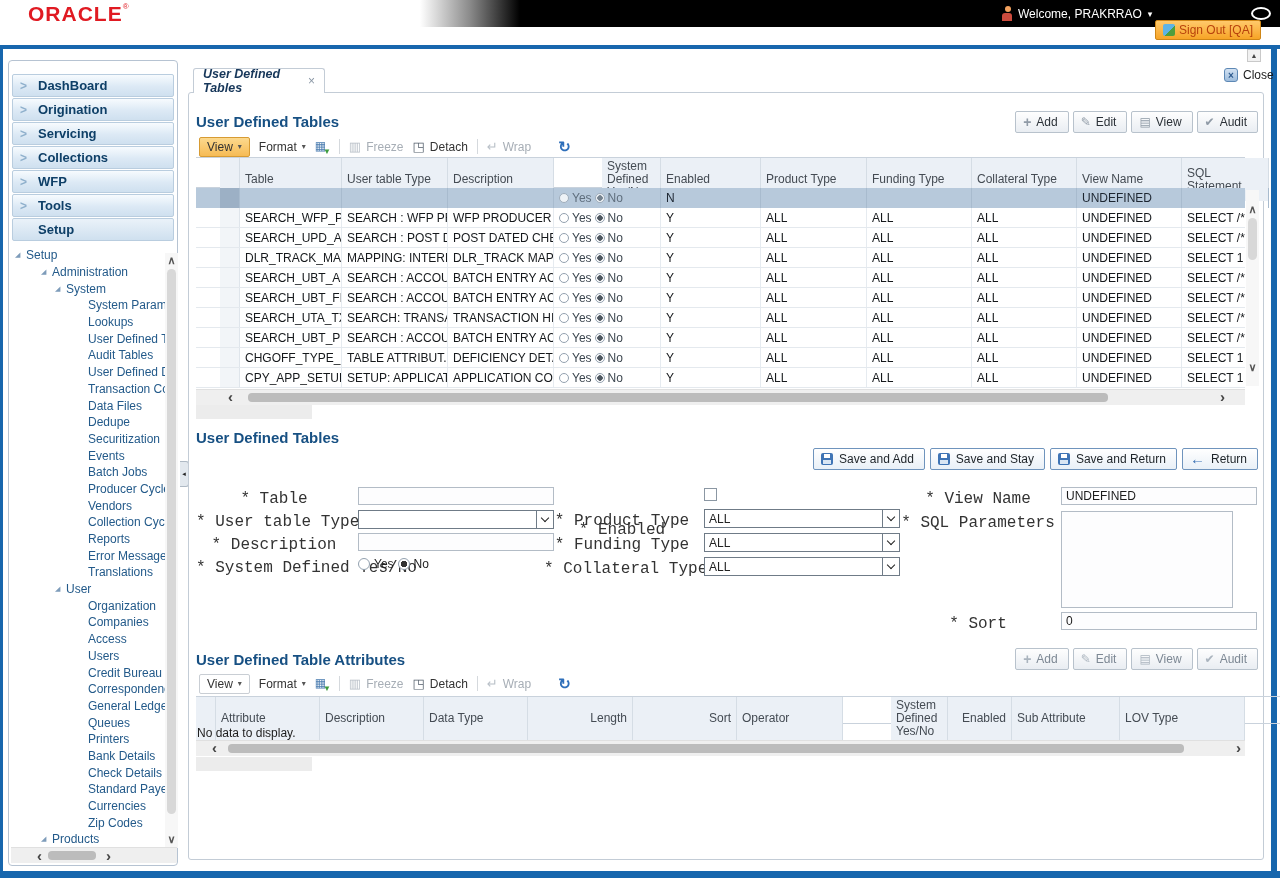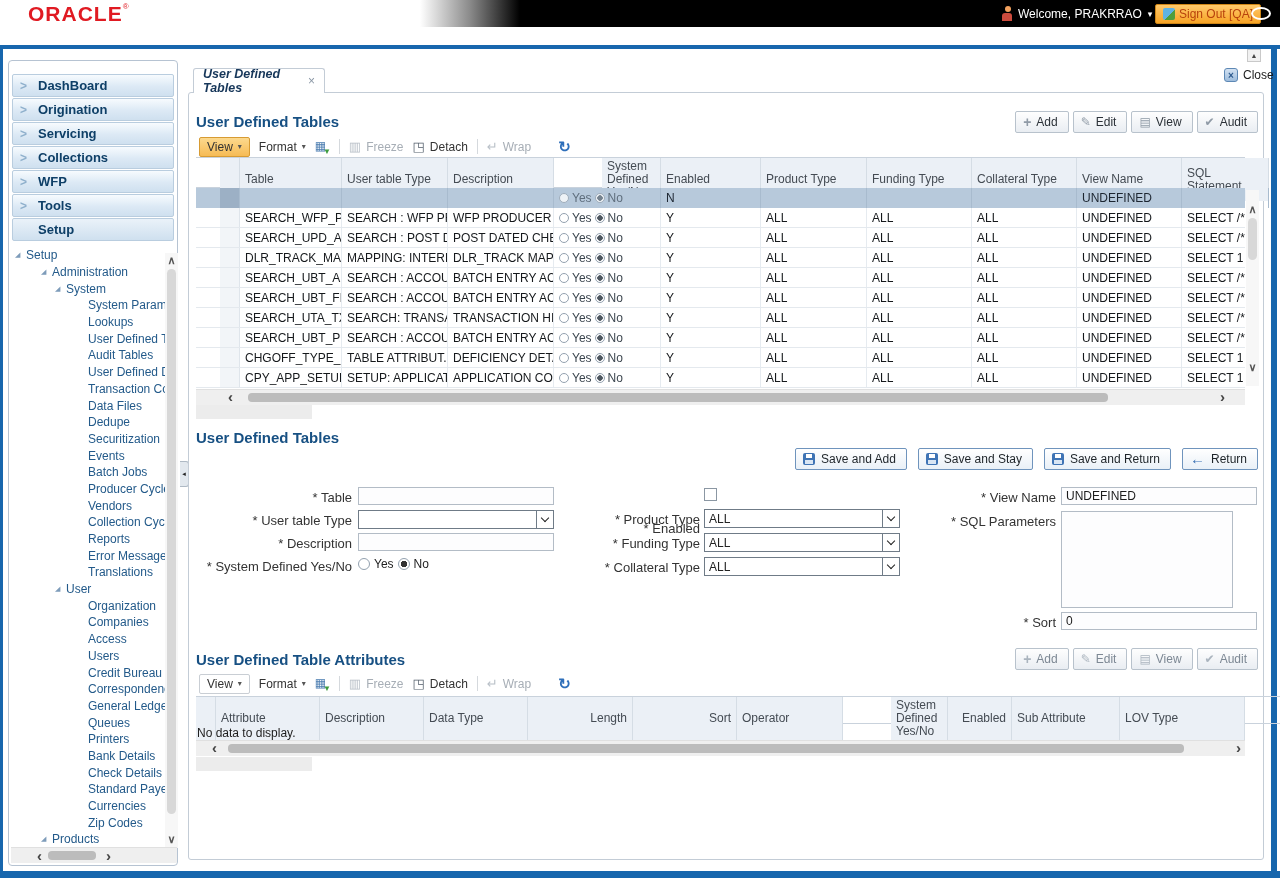--- a/index.html
+++ b/index.html
@@ -105,21 +105,21 @@
   .rb.on.dim { background:radial-gradient(circle,#76838f 0 2.5px,#eef2f6 3px); }
 
   
   .sbtn { height:22px; display:inline-flex; align-items:center; gap:6px; padding:0 10px 0 7px;
     background:linear-gradient(#ffffff,#e9f0f7); border:1px solid #6f94bd; border-radius:2px;
     font-size:12px; color:#1e2429; cursor:pointer; }
   .flp { position:relative; width:12px; height:12px; background:#3f74b5; border-radius:2px; flex:none; }
   .flp::before { content:""; position:absolute; top:1px; left:3px; width:6px; height:4px; background:#fff; }
   .flp::after { content:""; position:absolute; bottom:1px; left:2px; width:8px; height:4px; background:#d9e6f4; }
   .ret-ic { color:#3b72b4; font-size:15px; font-weight:bold; line-height:12px; }
-  .flabel { font-size:13px; color:#333; text-align:right; white-space:nowrap; }
+  .flabel { font-size:16px; color:#333; text-align:center; white-space:nowrap;font-family:Liberation Mono, monospace; }
   .fin { border:1px solid #b3bcc6; background:#fdfdfe; height:18px; font-size:12px; color:#1c1c1c;
     padding:0 4px; display:flex; align-items:center; }
   .ftxt { border:1px solid #b3bcc6; background:#fdfdfe; }
   .dd { height:19px; border:1px solid #6f7b87; background:#fff; display:flex; align-items:stretch;
     font-size:12px; color:#222; cursor:pointer; }
   .dd .v { flex:1; padding:0 4px; display:flex; align-items:center; overflow:hidden; }
   .dd .b { width:17px; border-left:1px solid #6f7b87; display:flex; align-items:center; justify-content:center; }
   .chev-d { width:6px; height:6px; border-right:1.5px solid #222; border-bottom:1.5px solid #222;
     transform:rotate(45deg); margin-top:-3px; }
   .cb { width:13px; height:13px; border:1px solid #8b97a3; background:#fff; cursor:pointer; }
@@ -139,21 +139,21 @@
     <span class="logo">ORACLE</span><span class="logo-reg">®</span>
   </div>
   <div class="abs person" style="left:1002px;top:6px;">
     <div class="head"></div>
       <div class="bodyp"></div>
   </div>
   <div class="abs welcome" style="left:1018px;top:7px;display:flex;align-items:center;gap:6px;">
     <span>Welcome, PRAKRRAO</span>
     <span class="caret-w">▾</span>
   </div>
-  <div class="abs signout" style="left:1155px;top:4px;">
+  <div class="abs signout" style="left:1155px;top:20px;">
     <span class="signout-ic"></span>
     <span>Sign Out [QA]</span>
   </div>
   <div class="abs oval" style="left:1251px;top:7px;"></div>
 </div>
 
 <div class="abs blueline" style="left:0;top:45px;width:1280px;height:4px;"></div>
 <div class="abs blueline" style="left:0;top:49px;width:3px;height:829px;"></div>
 <div class="abs blueline" style="left:1271px;top:49px;width:6px;height:829px;"></div>
 <div class="abs blueline" style="left:0;top:871px;width:1280px;height:7px;"></div>
@@ -680,21 +680,21 @@
 </div>
 
 <div class="abs hscroll" style="left:196px;top:389px;width:1049px;height:16px;">
   <span class="harrow abs" style="left:32px;top:0;">‹</span>
   <div class="hthumb abs" style="left:52px;top:3px;width:860px;"></div>
   <span class="harrow abs" style="left:1024px;top:0;">›</span>
 </div>
 <div class="abs gstrip" style="left:196px;top:405px;width:116px;height:14px;"></div>
 
 <div class="abs sec-title" style="left:196px;top:429px;">User Defined Tables</div>
-<div class="abs btnrow" style="top:448px;right:22px;gap:11px;">
+<div class="abs btnrow" style="top:448px;right:22px;gap:5px;">
   <div class="sbtn">
       <span class="flp"></span>
       <span>Save and Add</span>
     </div>
   <div class="sbtn">
       <span class="flp"></span>
       <span>Save and Stay</span>
     </div>
   <div class="sbtn">
       <span class="flp"></span>

